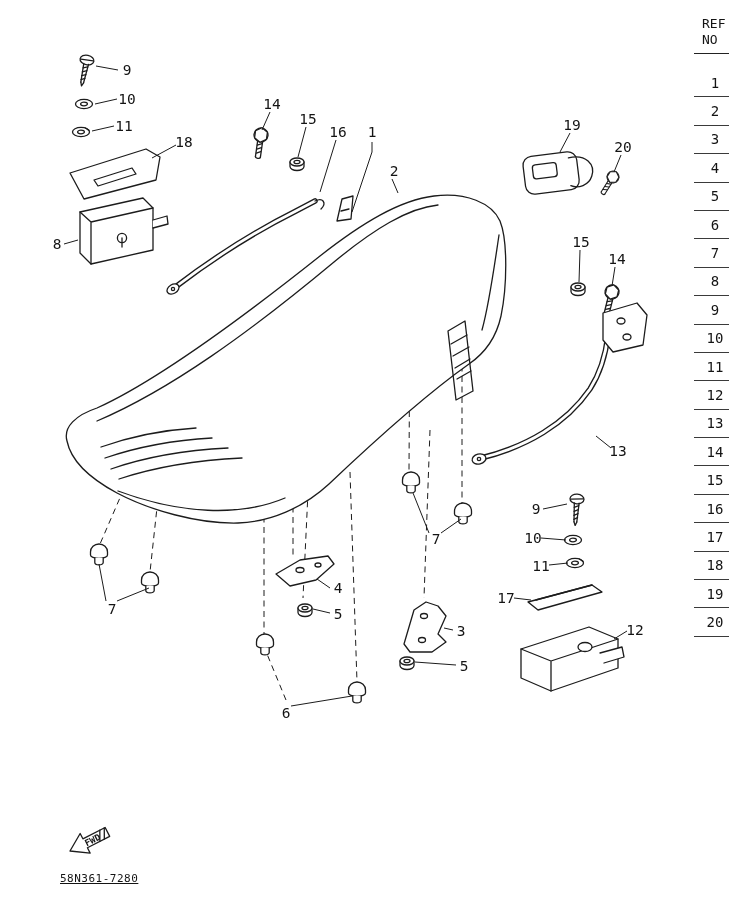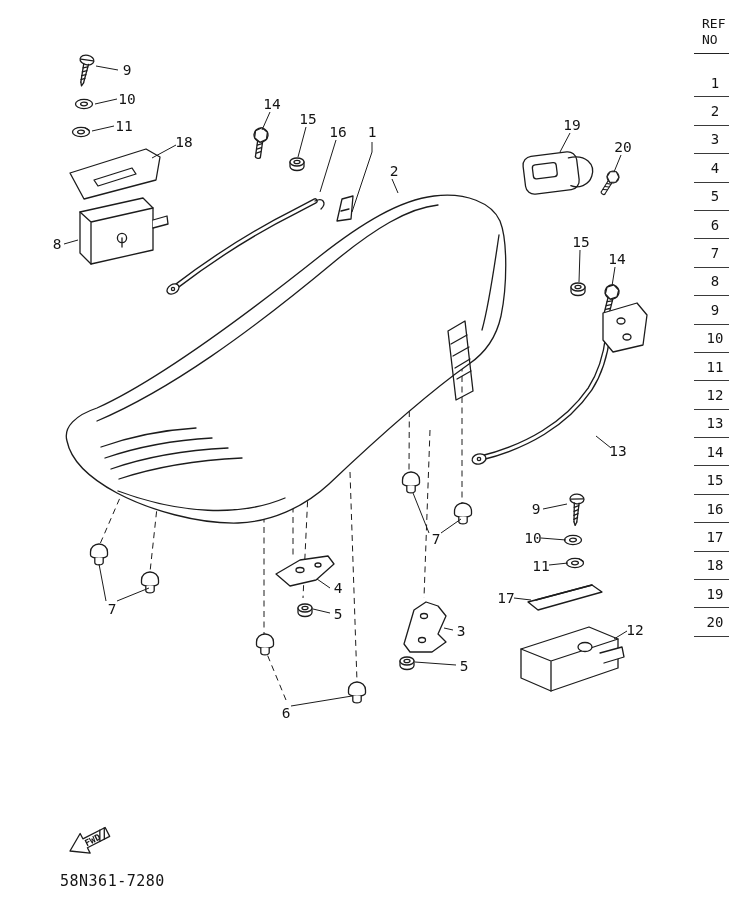--- a/index.html
+++ b/index.html
@@ -30,21 +30,21 @@
   .ref-rows { margin-top:15px; }
   .ref-row {
     height:28.4px; box-sizing:border-box;
     display:flex; align-items:center; justify-content:center;
     font-size:14px; border-bottom:1px solid #3a3a3a;
     cursor:pointer;
   }
   
   .footer-code {
     position:absolute; left:60px; top:872px;
-    font-size:15px; letter-spacing:0.5px;
+    font-size:11px; letter-spacing:0.5px;text-decoration:underline;
   }
 </style>
 </head>
 <body>
 
 <svg class="diagram" width="729" height="918" viewBox="0 0 729 918">
 
   <defs>
     <g id="screw" class="stroke">
       <ellipse cx="0" cy="0" rx="7" ry="4.8" fill="#fff"></ellipse>

